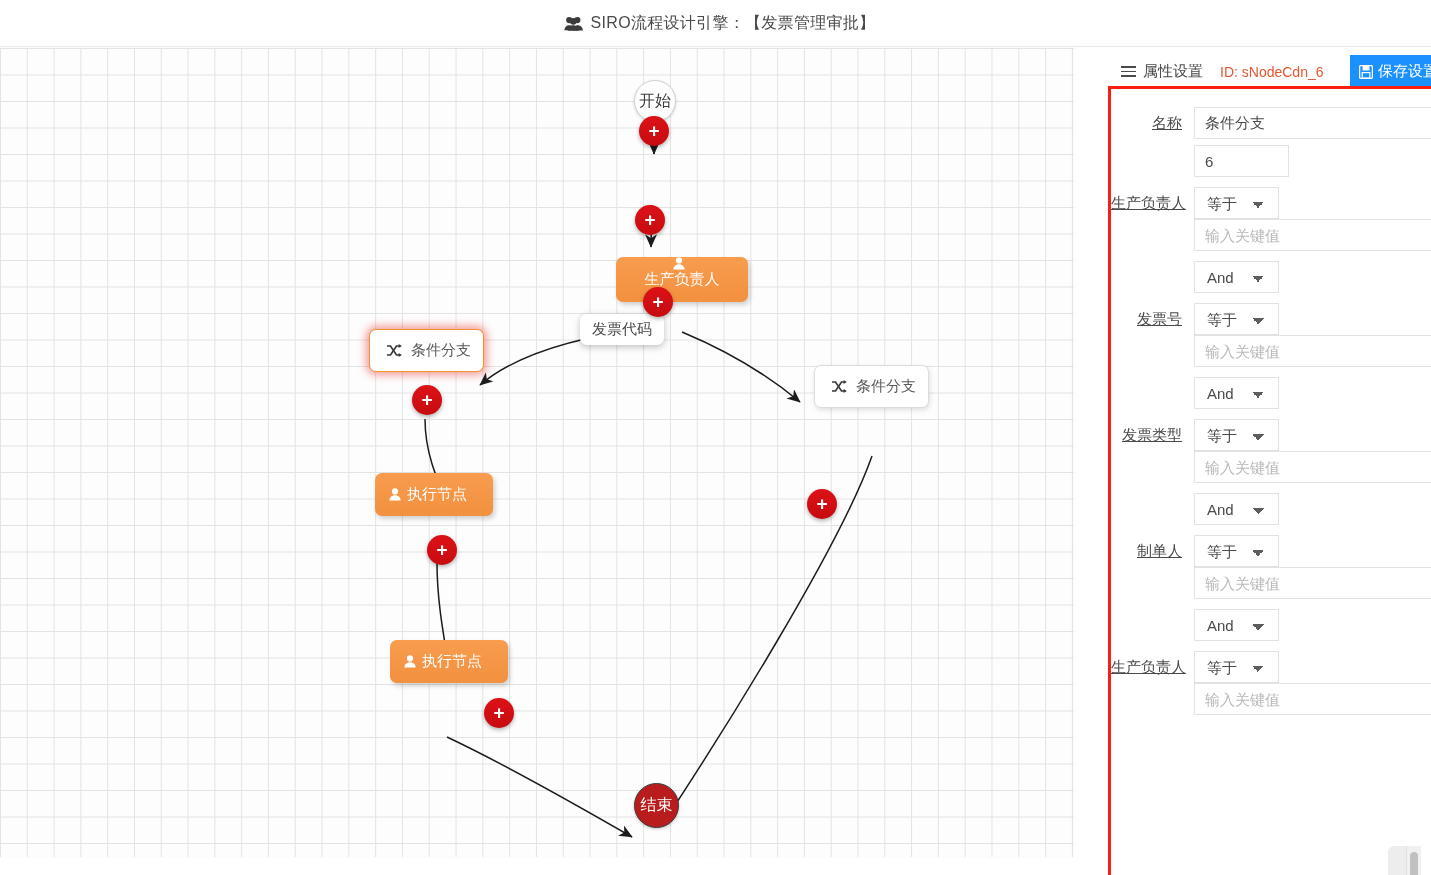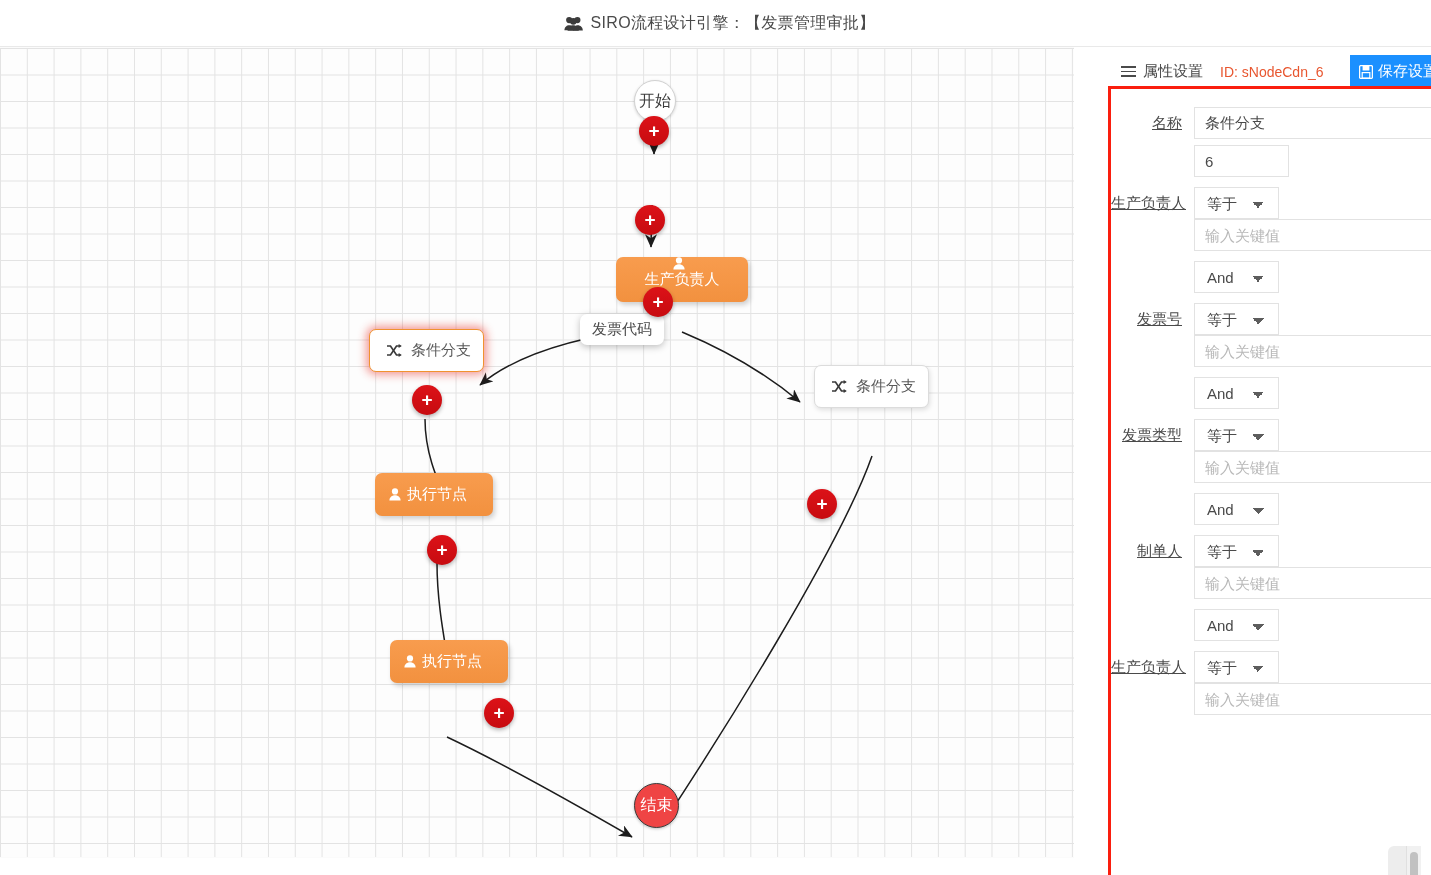--- a/index.html
+++ b/index.html
@@ -60,21 +60,21 @@
   .node-round{
     border-radius:50%;
     display:flex;align-items:center;justify-content:center;
     font-size:16px;
   }
   .node-start{
     width:42px;height:42px;background:#ffffff;border:1px solid #d2d2d2;
     color:#3d3d3d;box-shadow:0 1px 3px rgba(0,0,0,.18);
   }
   .node-end{
-    width:45px;height:45px;background:#ef4444;border:1px solid #3c3c3c;
+    width:45px;height:45px;background:#b91c1c;border:1px solid #3c3c3c;
     color:#ffffff;box-shadow:0 1px 3px rgba(0,0,0,.25);
   }
 
   .node-task{
     background:#f79a4b;
     background-image:linear-gradient(180deg,#f89c4e 0%,#f2913f 100%);
     border-radius:7px;
     color:#ffffff;font-size:15px;
     display:flex;align-items:center;
     padding:0 14px;

